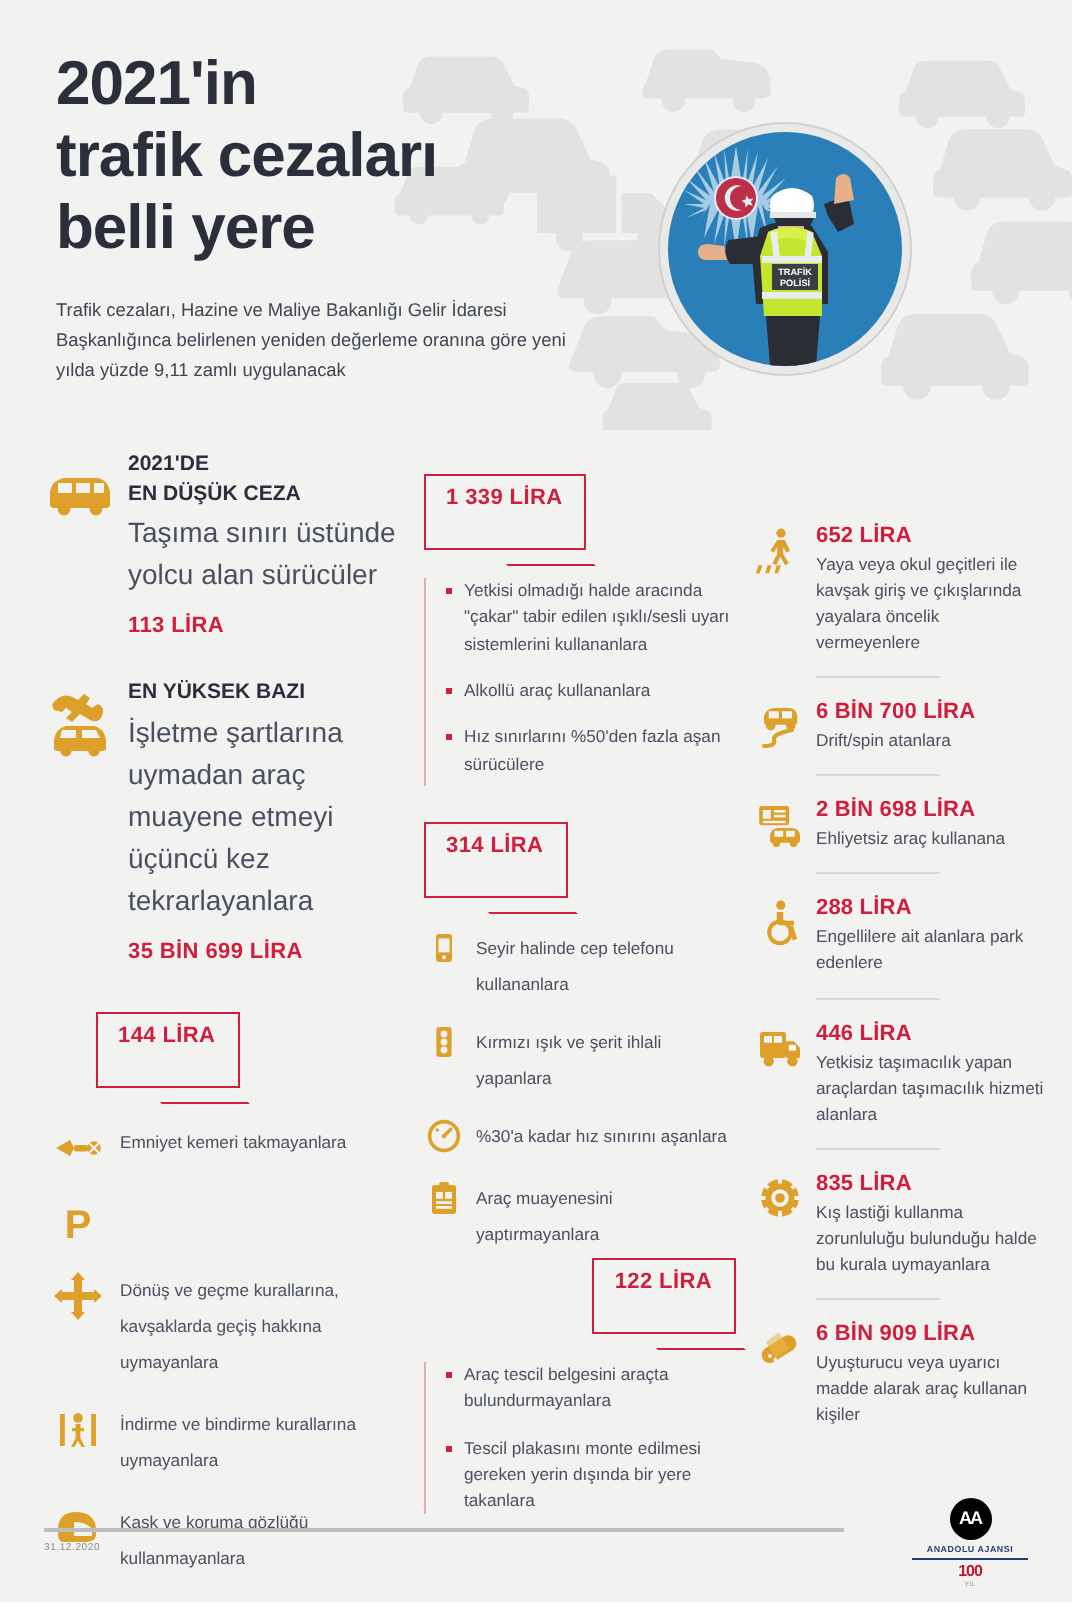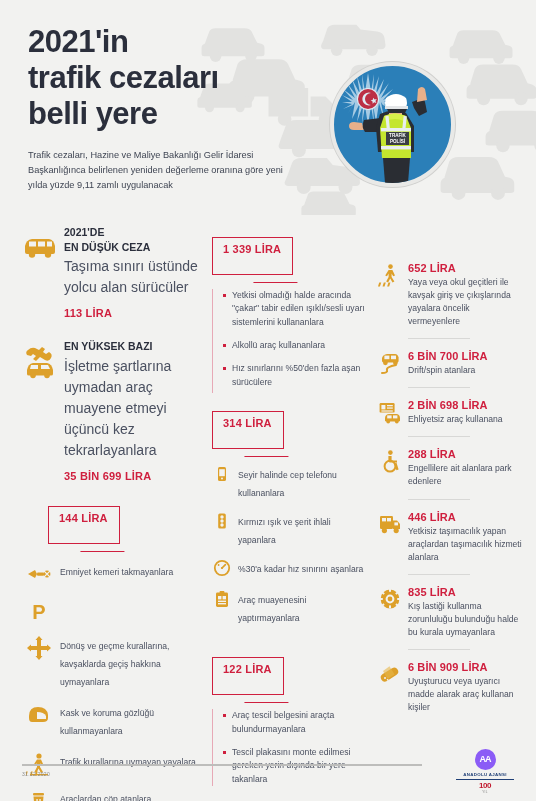--- a/index.html
+++ b/index.html
@@ -108,21 +108,21 @@
   .rrow .amt { font-size: 11px; font-weight: bold; color: #cf1f3e; letter-spacing: 0.1px; }
   .rrow .txt { font-size: 8.6px; line-height: 1.52; color: #4a5060; margin-top: 2px; }
   .rrow .sep { position: absolute; left: 30px; bottom: 0; width: 62px; height: 1px; background: #d8d8d6; }
 
   
   .footer-rule { position: absolute; left: 22px; top: 764px; width: 400px; height: 1.5px; background: #bdbdbb; }
   .footer-date { position: absolute; left: 22px; top: 771px; font-size: 5px; color: #8a8a88; letter-spacing: 0.3px; }
   .aa-logo { position: absolute; left: 452px; top: 749px; width: 66px; text-align: center; }
   .aa-circle {
     width: 21px; height: 21px; border-radius: 50%;
-    background: #8b5cf6; margin: 0 auto;
+    background: #000000; margin: 0 auto;
     color: #fff; font-size: 9px; font-weight: bold;
     line-height: 21px; letter-spacing: -1px;
   }
   .aa-name { font-size: 4.4px; font-weight: bold; color: #1f3f76; letter-spacing: 0.3px; margin-top: 2px; }
   .aa-rule { width: 58px; height: 1px; background: #1f3f76; margin: 1.5px auto; }
   .aa-100 { font-size: 8px; font-weight: bold; color: #c0192e; letter-spacing: -0.5px; }
   .aa-sub { font-size: 3.2px; color: #8a8a88; letter-spacing: 0.2px; }
 </style>
 </head>
 <body>
@@ -349,20 +349,35 @@
                 <path d="M25 13 L21 16.5 L21 9.5 Z"></path>
           </g>
             </svg>
         </span>
         <span class="txt">Dönüş ve geçme kurallarına, kavşaklarda geçiş hakkına uymayanlara</span>
       </div>
       <div class="irow">
         <span class="ico">
           <svg width="26" height="26" viewBox="0 0 26 26">
               <g fill="#dda02a">
+            <rect x="4" y="5" width="2.4" height="16"></rect>
+            <rect x="19.6" y="5" width="2.4" height="16"></rect>
+            <circle cx="13" cy="7" r="2.4"></circle>
+            <rect x="11.8" y="10" width="2.4" height="8"></rect>
+            <path d="M10 12 L16 12 L16 13.6 L10 13.6 Z"></path>
+            <path d="M11.8 17 L9.5 21.5 L11.2 21.5 L13 18.5 L14.8 21.5 L16.5 21.5 L14.2 17 Z"></path>
+          </g>
+            </svg>
+        </span>
+        <span class="txt">İndirme ve bindirme kurallarına uymayanlara</span>
+      </div>
+      <div class="irow">
+        <span class="ico">
+          <svg width="26" height="26" viewBox="0 0 26 26">
+              <g fill="#dda02a">
             <path d="M3 14 Q3 5 12 5 Q21 5 22 13 L22 16 Q22 20 17 20 L6 20 Q3 20 3 16 Z"></path>
             <path d="M11 10 Q18 10 20 14 L20 17 L11 17 Z" fill="#f2f2f0"></path>
           </g>
             </svg>
         </span>
         <span class="txt">Kask ve koruma gözlüğü kullanmayanlara</span>
       </div>
       <div class="irow">
         <span class="ico">
           <svg width="26" height="26" viewBox="0 0 26 26">
@@ -477,21 +492,21 @@
             <rect x="10.6" y="7" width="3.4" height="3.4" fill="#f2f2f0"></rect>
             <rect x="6" y="11.6" width="8" height="1.4" fill="#f2f2f0"></rect>
             <rect x="6" y="14" width="8" height="1.4" fill="#f2f2f0"></rect>
           </g>
             </svg>
         </span>
         <span class="txt">Araç muayenesini yaptırmayanlara</span>
       </div>
     </div>
 
-    <div style="margin-top:32px;">
+    <div style="margin-top:4px;text-align:right;">
       <span class="tagwrap">
         <span class="tag">122 LİRA</span>
         <span class="tag-tail"></span>
       </span>
     </div>
     <div class="rulegroup" style="margin-top:8px;">
       <div class="bullet-item">Araç tescil belgesini araçta bulundurmayanlara</div>
       <div class="bullet-item">Tescil plakasını monte edilmesi gereken yerin dışında bir yere takanlara</div>
     </div>
   </div>

